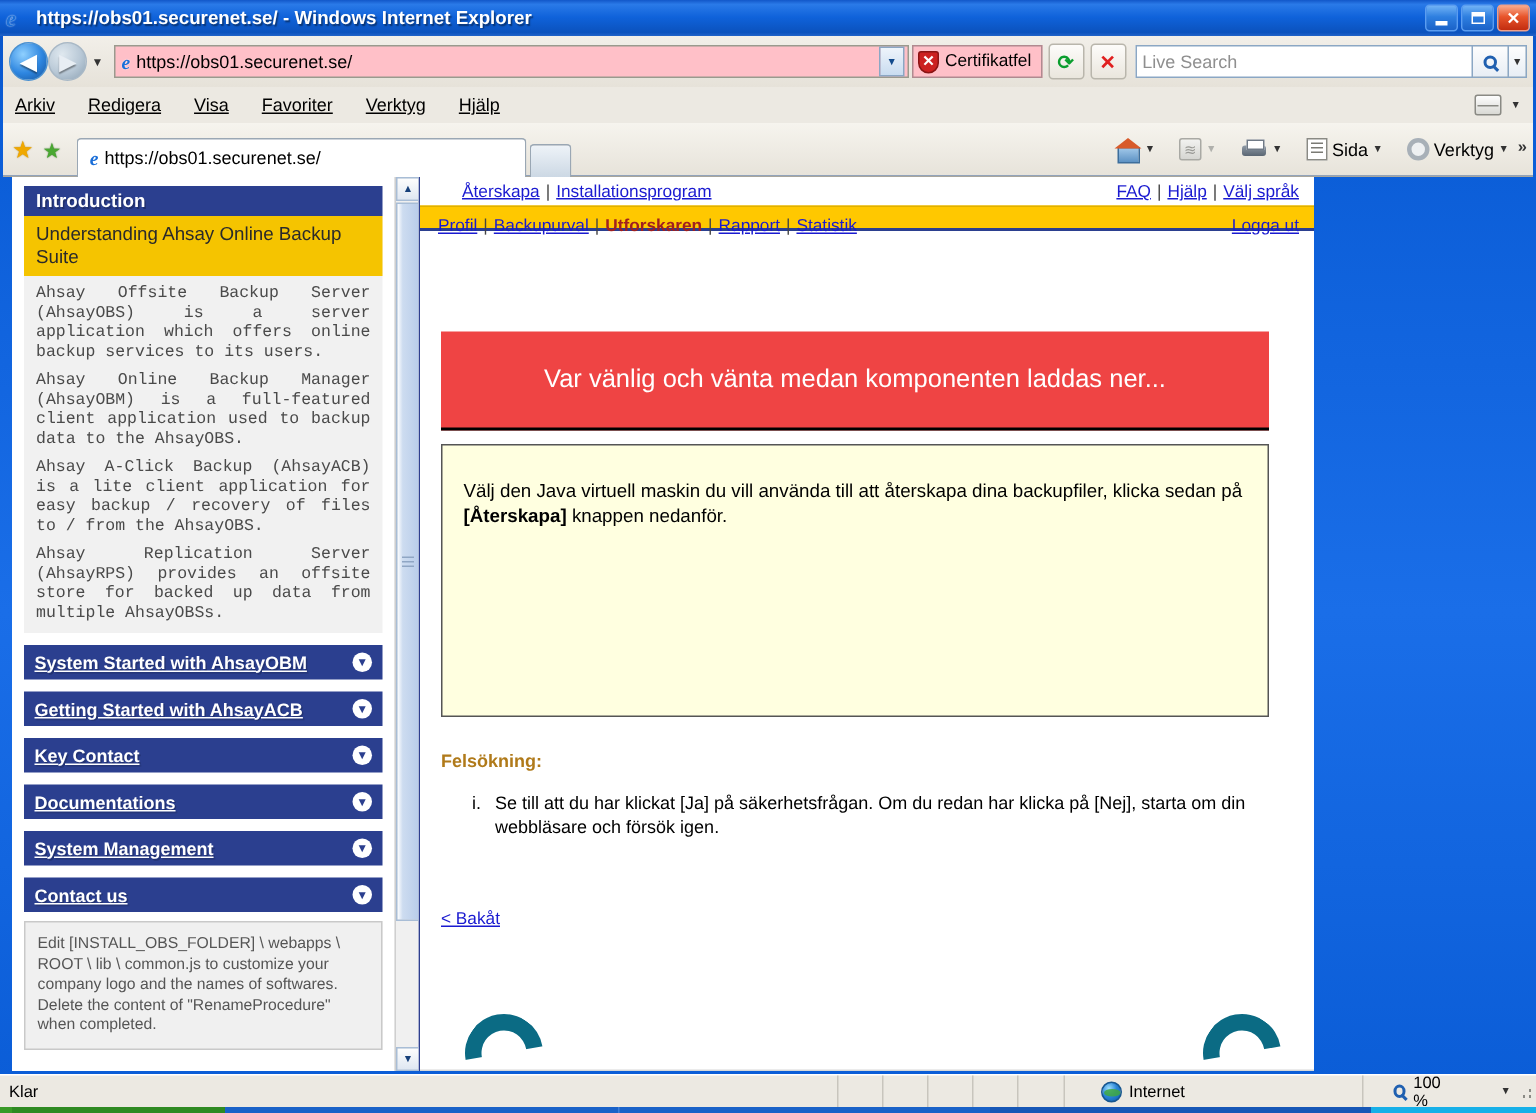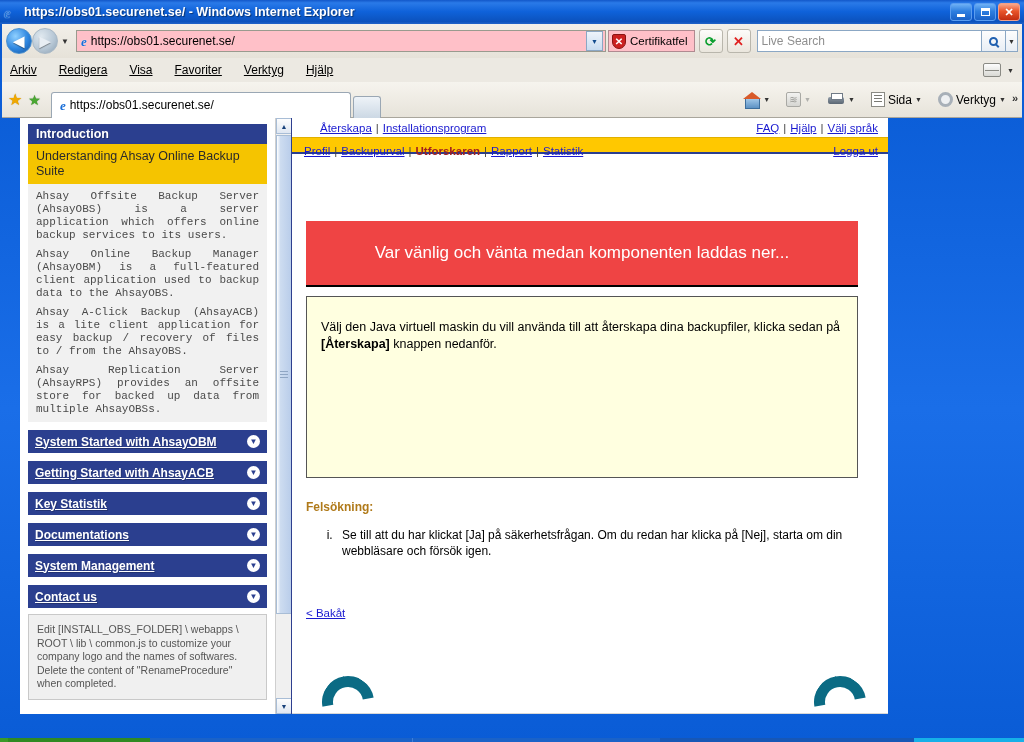--- a/index.html
+++ b/index.html
@@ -160,21 +160,21 @@
   .print-ico{width:18px;height:14px;position:relative;}
   .print-ico:before{content:"";position:absolute;left:1px;top:4px;width:16px;height:7px;background:linear-gradient(180deg,#8f9aa6,#5a6673);border-radius:2px;}
   .print-ico:after{content:"";position:absolute;left:4px;top:0;width:10px;height:5px;background:#fff;border:1px solid #707a86;}
   .page-ico{width:14px;height:15px;background:#fff;border:1px solid #8a8a84;position:relative;}
   .page-ico:after{content:"";position:absolute;left:2px;top:2px;width:8px;height:1px;box-shadow:0 3px 0 #7a7a74,0 6px 0 #7a7a74;background:#7a7a74;}
   .gear-ico{width:15px;height:15px;border:3px solid #a8b0b8;border-radius:50%;background:#eef0f2;box-sizing:border-box;}
   .chev2{font-size:11px;color:#333;font-weight:bold;align-self:flex-start;margin-top:2px;}
 
   
   #viewport {
-    position:absolute; left:20px; top:118px; width:868px; height:596px;
+    position:absolute; left:8px; top:118px; width:868px; height:596px;
     background:#fff; overflow:hidden; display:flex;
   }
 
   
   #leftframe {
     width: 272px; height:596px; background:#fff;
     border-right: 1px solid #2e3f8f;
     position:relative; overflow:hidden; flex:0 0 auto;
   }
   #sidebar-inner { padding: 6px 8px 8px 8px; width: 255px; }
@@ -444,21 +444,21 @@
 
         <div class="navbar-item">
           <span class="lbl">System Started with AhsayOBM</span>
           <span class="circ-arrow">▼</span>
         </div>
         <div class="navbar-item">
           <span class="lbl">Getting Started with AhsayACB</span>
           <span class="circ-arrow">▼</span>
         </div>
         <div class="navbar-item">
-          <span class="lbl">Key Statistik</span>
+          <span class="lbl">Key Contact</span>
           <span class="circ-arrow">▼</span>
         </div>
         <div class="navbar-item">
           <span class="lbl">Documentations</span>
           <span class="circ-arrow">▼</span>
         </div>
         <div class="navbar-item">
           <span class="lbl">System Management</span>
           <span class="circ-arrow">▼</span>
         </div>
@@ -520,20 +520,38 @@
       </div>
 
       <div class="footer-logos">
         <div class="swoosh l"></div>
         <div class="swoosh r"></div>
         <div class="footer-rule"></div>
       </div>
     </div>
   </div>
 
+  <div id="statusbar">
+    <div class="st-left">Klar</div>
+    <div class="seg st-small"></div>
+    <div class="seg st-small"></div>
+    <div class="seg st-small"></div>
+    <div class="seg st-small"></div>
+    <div class="seg st-small"></div>
+    <div class="seg st-zone">
+      <span class="globe"></span>
+      <span>Internet</span>
+    </div>
+    <div class="seg st-zoom">
+      <span class="zoomglass"></span>
+      <span>100 %</span>
+      <span style="font-size:7px;color:#333;margin-left:26px;">▼</span>
+      <span class="grip-corner"></span>
+    </div>
+  </div>
 
   <div id="taskbar">
     <div class="tb-start"></div>
     <div class="tb-a"></div>
     <div class="tb-b"></div>
     <div class="tb-c"></div>
     <div class="tb-d"></div>
     <div class="tb-e"></div>
   </div>
 

